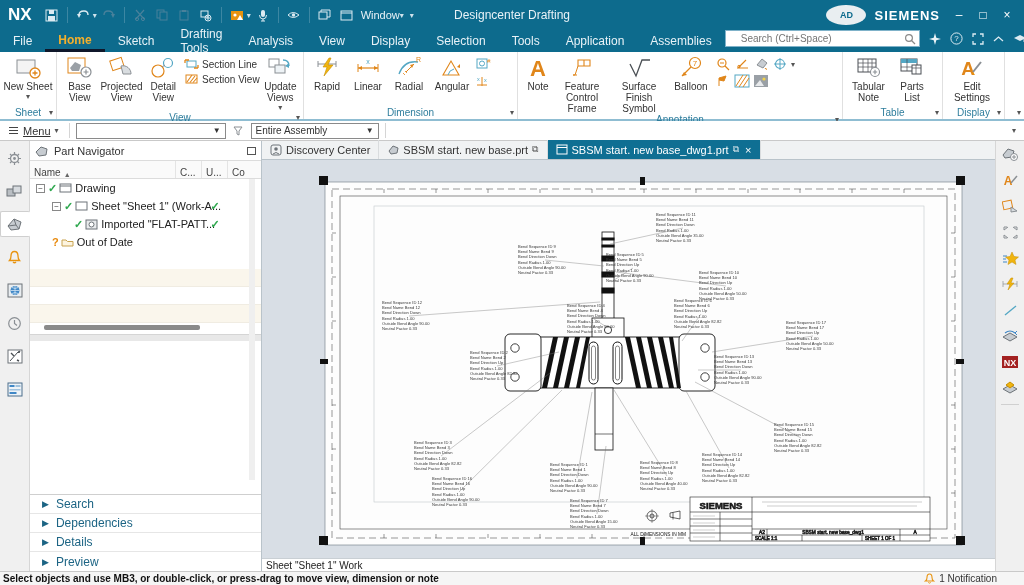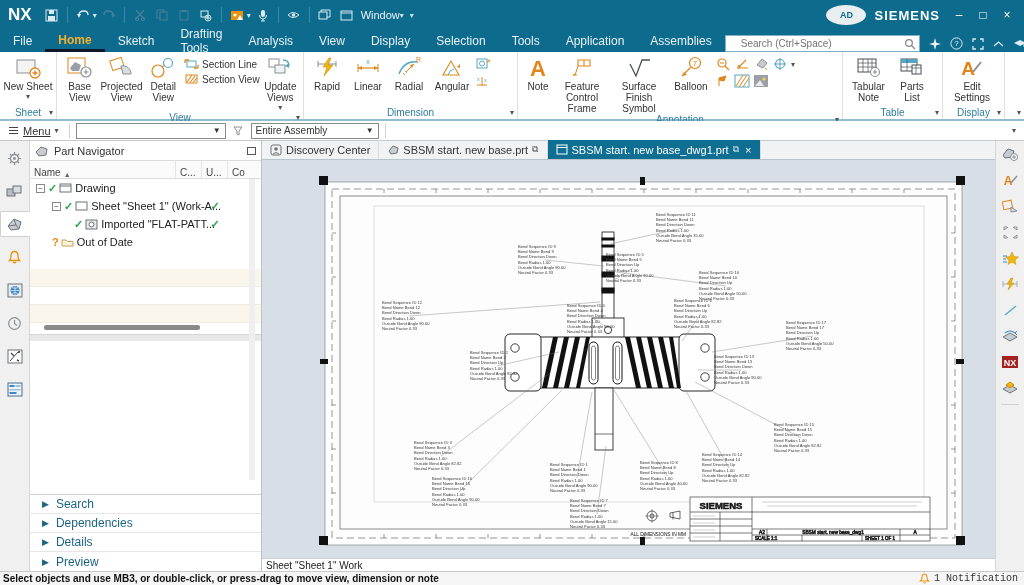--- a/index.html
+++ b/index.html
@@ -16,21 +16,21 @@
   .qat-dd { font-size:8px; color:#cfe3ec; margin-left:-2px; }
   .win-label { font-size:11px; color:#e8f2f7; margin-left:2px; }
   .tb-title { position:absolute; left:0; right:0; text-align:center; font-size:12px; color:#e8f2f7; pointer-events:none; }
   .tb-right { margin-left:auto; display:flex; align-items:center; gap:8px; padding-right:6px; z-index:2; }
   .avatar { width:40px; height:20px; border-radius:50%; background:#e9eef1; color:#0d6b8d; font-size:9px; font-weight:bold; display:flex; align-items:center; justify-content:center; }
   .siemens { font-weight:bold; font-size:13px; letter-spacing:1px; color:#fff; }
   .winctl { display:flex; gap:2px; }
   .winctl span { width:22px; height:20px; display:flex; align-items:center; justify-content:center; font-size:12px; color:#fff; }
 
   
-  .menurow { position:absolute; left:0; top:30px; width:1024px; height:22px; background:#0d6b8d; display:flex; align-items:flex-end; color:#e8f2f7; }
+  .menurow { position:absolute; left:0; top:30px; width:1024px; height:22px; background:#0d6b8d; display:flex; align-items:flex-start; color:#e8f2f7; }
   .mtab { padding:0 13px; height:22px; display:flex; align-items:center; font-size:12px; cursor:default; }
   .mtab.active { color:#f3b02c; border-bottom:3px solid #0f172a; font-weight:bold; }
   .m-right { margin-left:auto; display:flex; align-items:center; gap:9px; padding-right:8px; }
   .searchbox { width:195px; height:17px; background:#fff; border:1px solid #7fb2c9; display:flex; align-items:center; }
   .searchbox input { flex:1; border:0; outline:0; font-size:10px; color:#555; padding:0 15px; font-family:"Liberation Sans",sans-serif; background:transparent; }
   .m-ico { color:#dcebf2; font-size:12px; display:flex; align-items:center; gap:3px; }
 
   
   .ribbon { position:absolute; left:0; top:52px; width:1024px; height:69px; background:#ffffff; border-bottom:2px solid #8fbdd2; display:flex; }
   .rgroup { display:flex; flex-direction:column; border-right:1px solid #e0e0e0; }
@@ -94,21 +94,21 @@
   .sheetlabel { position:absolute; left:262px; top:558px; width:733px; height:13px; background:#fff; font-size:10px; color:#222; display:flex; align-items:center; padding-left:4px; border-top:1px solid #c9cfd4; }
 
   
   .rightbar { position:absolute; left:995px; top:141px; width:29px; height:430px; background:#f0f0f0; border-left:1px solid #d6d6d6; display:flex; flex-direction:column; align-items:center; gap:6px; padding-top:3px; }
   .rb-ico { width:22px; height:20px; display:flex; align-items:center; justify-content:center; }
   .rb-sep { width:18px; height:1px; background:#d0d0d0; }
 
   
   .statusbar { position:absolute; left:0; top:571px; width:1024px; height:14px; background:#f5f5f5; border-top:1px solid #c9c9c9; display:flex; align-items:center; font-size:10px; }
   .statusbar .msg { font-weight:bold; color:#111; padding-left:3px; }
-  .statusbar .notif { margin-left:auto; display:flex; align-items:center; gap:4px; color:#333; padding-right:6px;font-family:Liberation Mono, monospace; }
+  .statusbar .notif { margin-left:auto; display:flex; align-items:center; gap:4px; color:#333; padding-right:27px; }
 
   text { font-family:"Liberation Sans", sans-serif; }
 </style>
 </head>
 <body>
 
 <div class="titlebar">
   <span class="nx-logo">NX</span>
   <div class="qat">
     <span class="qat-btn">
@@ -191,20 +191,21 @@
     <span class="qat-btn">
         <svg width="13" height="11">
           <rect x="1" y="1" width="11" height="9" fill="none" stroke="#dcebf2"></rect>
           <path d="M1 3 h11" stroke="#dcebf2"></path>
         </svg>
       </span>
     <span class="win-label">Window</span>
     <span class="qat-dd">▾</span>
     <span class="qat-dd" style="margin-left:4px;">▾</span>
   </div>
+  <div class="tb-title">Designcenter Drafting</div>
   <div class="tb-right">
     <span class="avatar">AD</span>
     <span class="siemens">SIEMENS</span>
     <span class="winctl">
       <span>–</span>
       <span>□</span>
       <span>×</span>
     </span>
   </div>
 </div>

